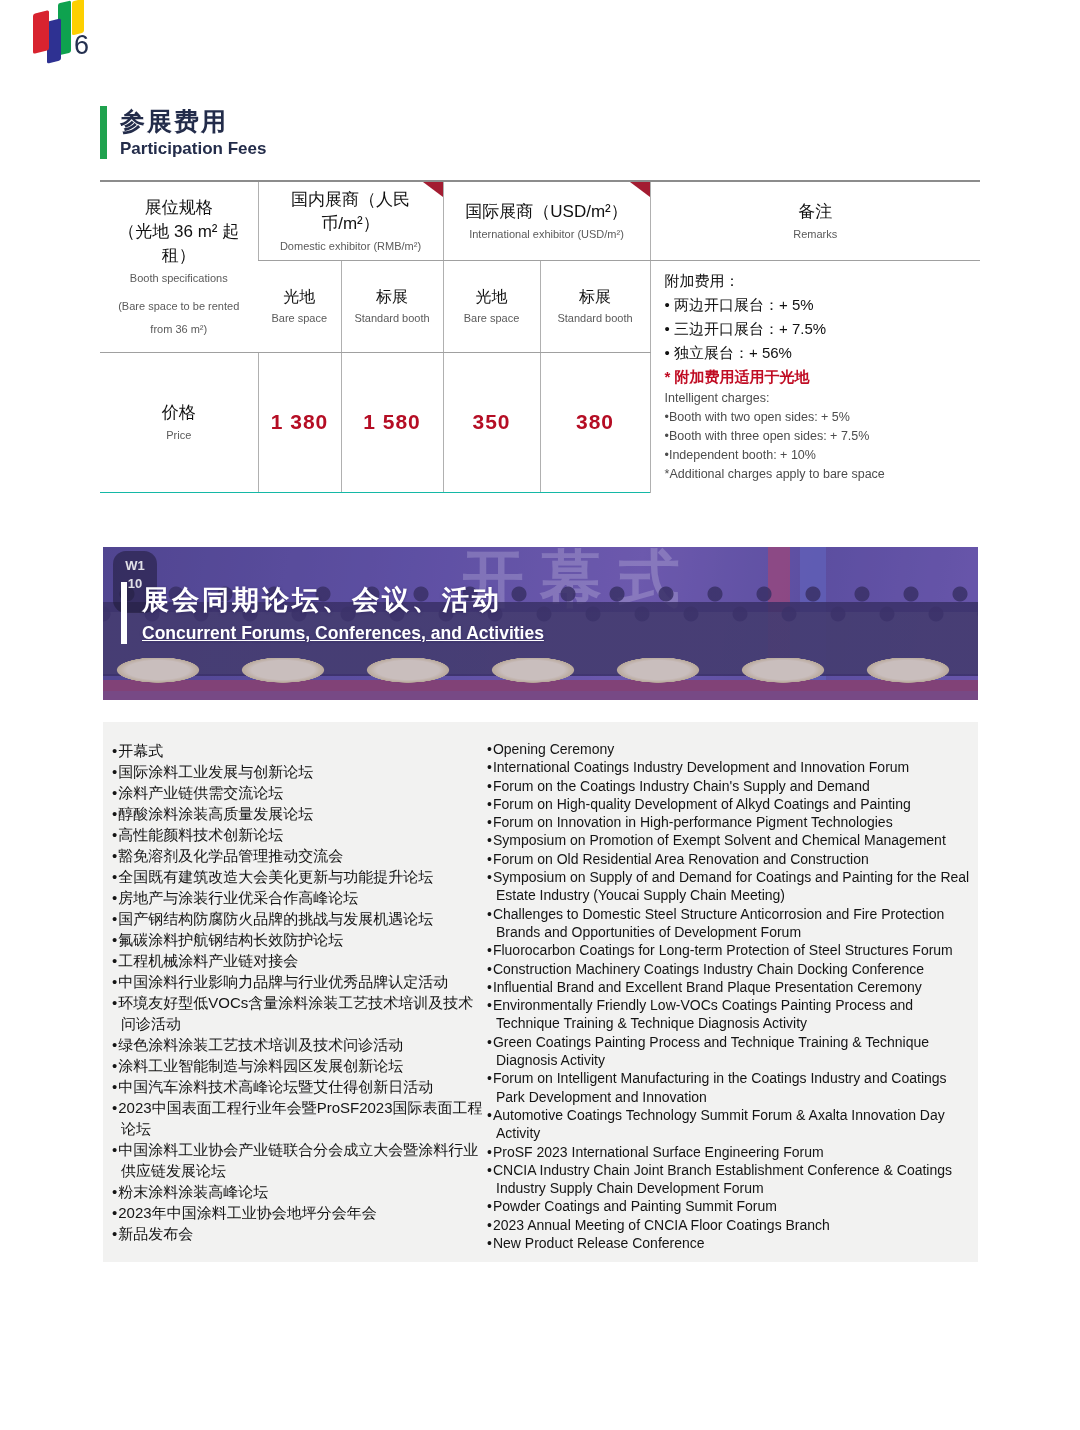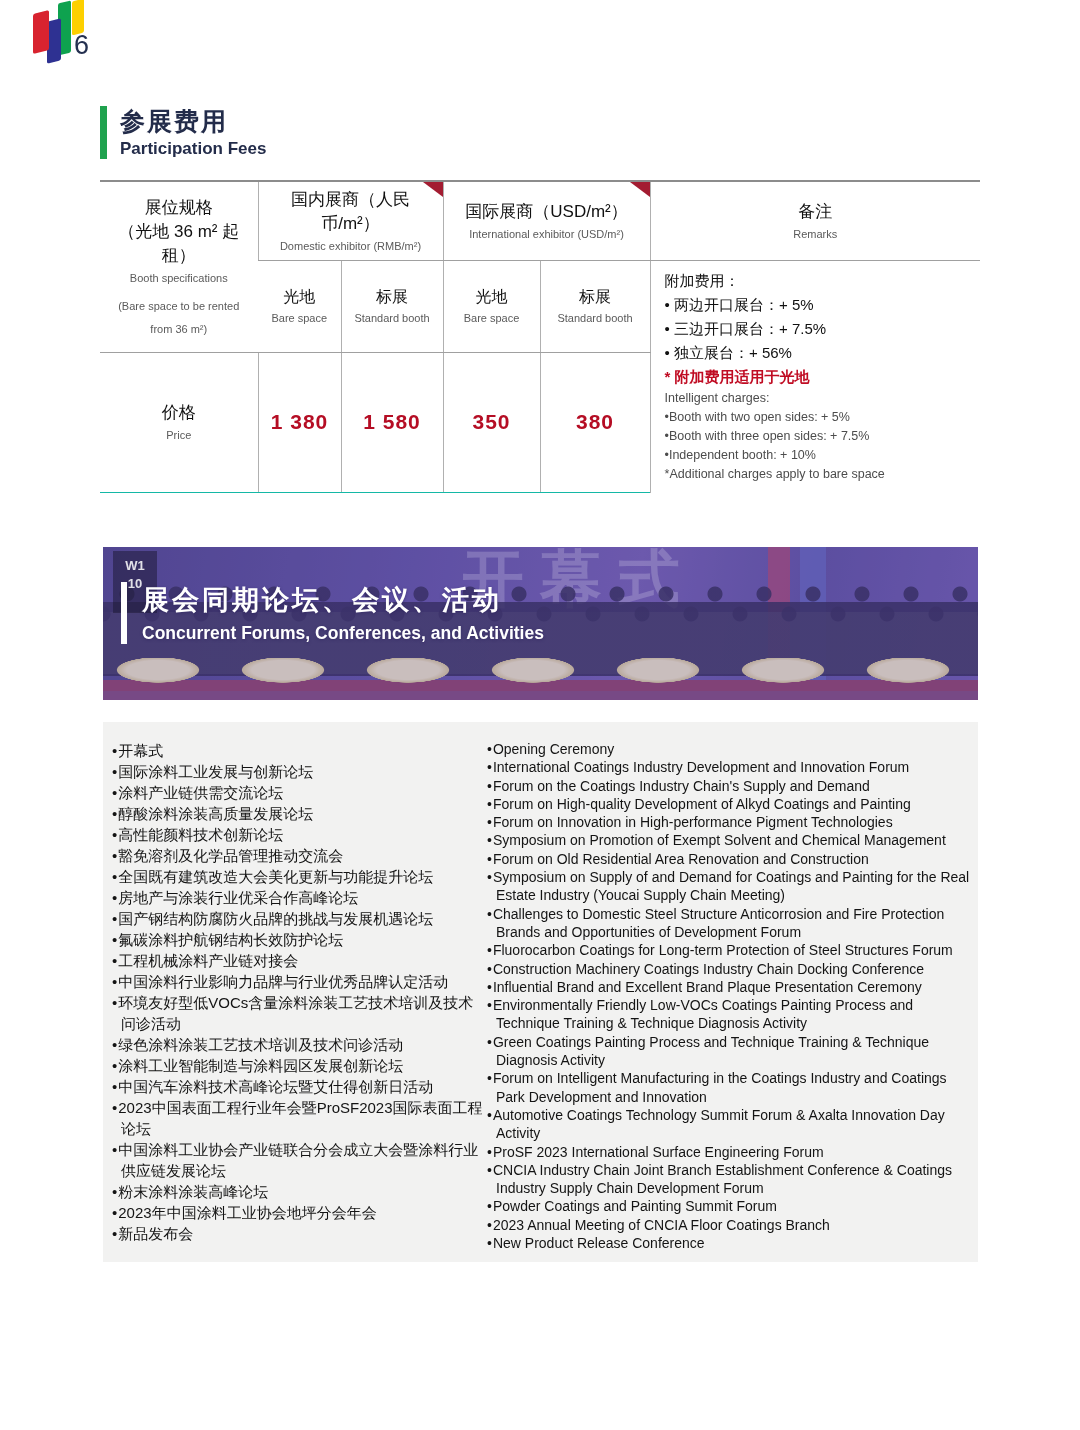--- a/index.html
+++ b/index.html
@@ -57,26 +57,26 @@
   .flowers{position:absolute;left:0;right:0;bottom:8px;height:34px;
      background:
        radial-gradient(ellipse 52px 16px at 55px 12px, #f4ecc2 0 60%, #ddcf92 78%, transparent 80%),
        linear-gradient(#8d3b5e,#8d3b5e);
      background-size:125px 34px, 24px 12px;
      background-position:0 0, 43px 22px;
      background-repeat:repeat-x;}
   .carpet{position:absolute;left:0;right:0;bottom:0;height:9px;background:#7e4672;}
   .banner-tint{position:absolute;inset:0;background:rgba(104,84,178,0.30);}
   .banner-sign{position:absolute;left:10px;top:4px;width:44px;height:62px;background:rgba(25,22,48,0.5);
-      color:rgba(255,255,255,0.85);font-size:13px;font-weight:bold;text-align:center;padding-top:6px;box-sizing:border-box;line-height:18px;}
+      color:rgba(255,255,255,0.85);font-size:13px;font-weight:bold;text-align:center;padding-top:6px;box-sizing:border-box;line-height:18px;border-radius:13px;}
   .banner-heading{position:absolute;left:18px;top:35px;border-left:6px solid #ffffff;padding-left:15px;}
   .banner-heading .zh{font-size:27px;font-weight:bold;color:#ffffff;letter-spacing:3px;line-height:36px;
       text-shadow:0 1px 3px rgba(40,30,90,0.5);}
   .banner-heading .en{font-size:17.5px;font-weight:bold;color:#ffffff;margin-top:5px;
-      text-shadow:0 1px 3px rgba(40,30,90,0.5);}
+      text-shadow:0 1px 3px rgba(40,30,90,0.5);text-decoration:underline;}
 
   
   .panel{position:absolute;left:103px;top:722px;width:875px;height:540px;background:#f2f2f1;box-sizing:border-box;
          padding:18px 0 0 9px;display:flex;}
   .panel ul{list-style:none;margin:0;padding:0;}
   .panel li{padding-left:9px;text-indent:-9px;}
   .panel li::before{content:"•";margin-right:1px;}
   .col-zh{width:375px;flex:none;}
   .col-zh li{font-size:15px;line-height:21px;color:#141414;}
   .col-en{flex:1;padding-right:10px;}

